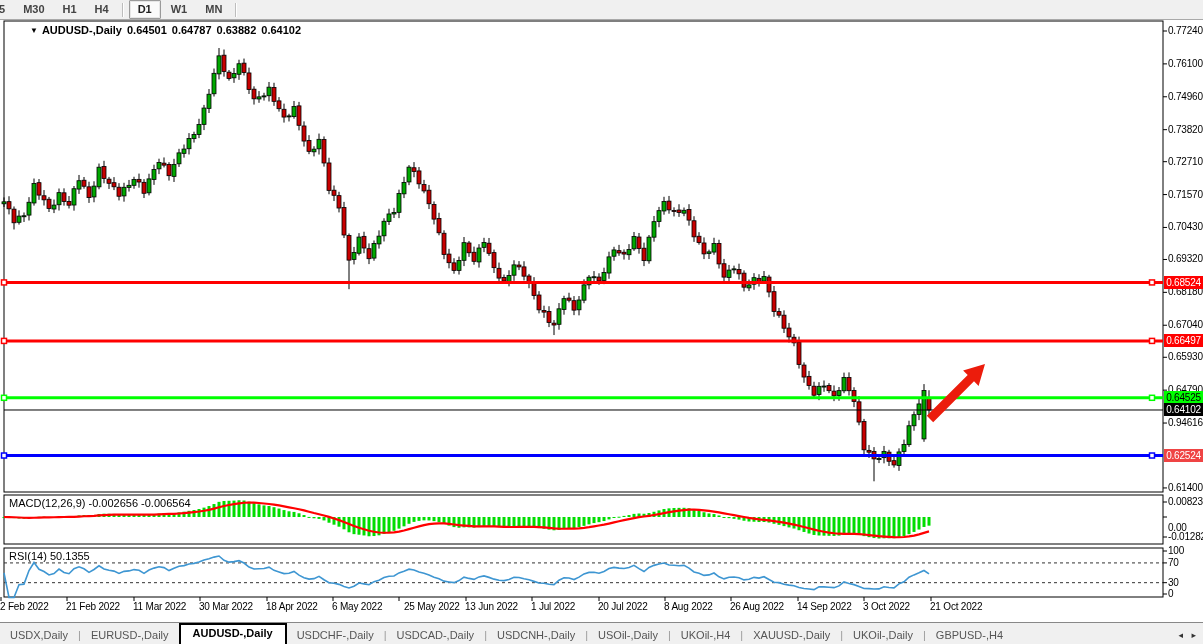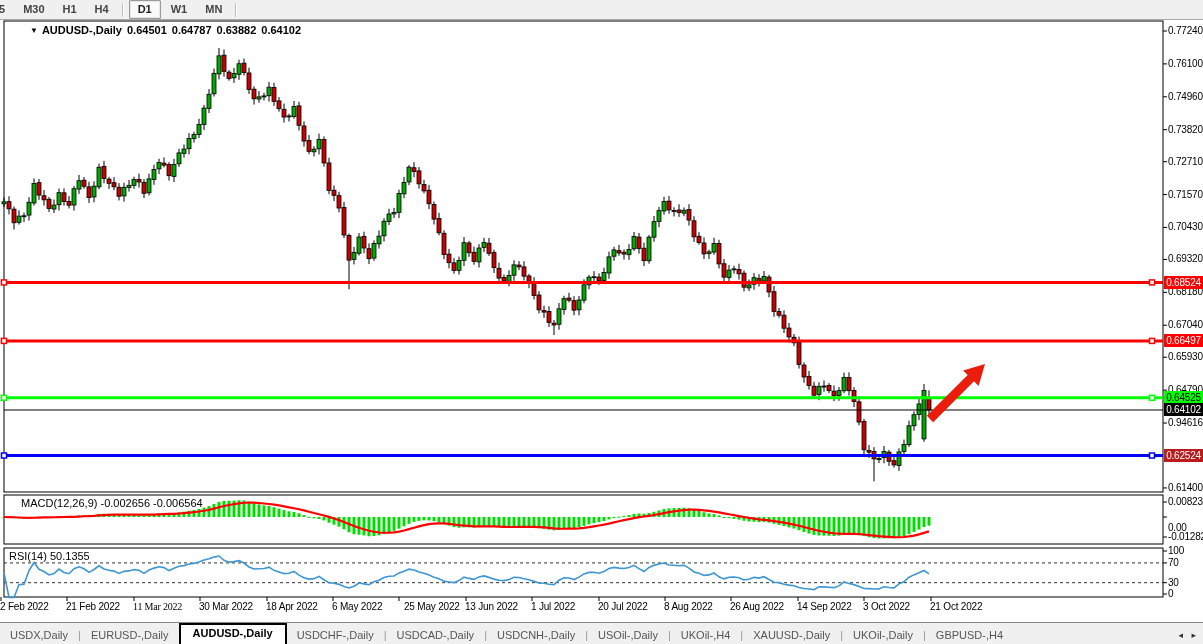--- a/index.html
+++ b/index.html
@@ -12,21 +12,21 @@
   .tfbtn.first{margin-left:-9px;}
   .tfbtn.active{background:#fafafa;border:1px solid #9a9a9a;border-radius:1px;color:#222;
                 box-shadow:inset 0 0 0 1px #e6e6e6;}
   .tbsep{width:1px;height:14px;background:#bdbdbd;margin:0 4px;border-right:1px solid #fff;}
   
   #chartsvg{position:absolute;left:0;top:19px;}
   .lbl{position:absolute;white-space:nowrap;}
   #title{left:10px;top:24px;font-weight:bold;color:#000;margin-left:20px;}
   #title .tri{font-size:8px;vertical-align:1px;margin-right:4px;}
   #title span{margin-right:5px;}
-  #macdlabel{left:21px;top:497px;color:#000;}
+  #macdlabel{left:9px;top:497px;color:#000;}
   #rsilabel{left:9px;top:550px;color:#000;}
   .yaxis-lbl{position:absolute;left:1168px;color:#000;font-size:10px;letter-spacing:-0.2px;}
   .badge{position:absolute;left:1164px;width:39px;height:13px;font-size:10px;letter-spacing:-0.2px;
          text-align:center;line-height:13px;}
   .xaxis-lbl{position:absolute;top:601px;color:#000;font-size:10px;letter-spacing:-0.2px;}
   
   .tabbar{position:absolute;left:0;top:622px;width:1203px;height:22px;background:#f0f0f0;
           border-top:1px solid #888;display:flex;align-items:flex-end;}
   .tab{padding:3px 10px 4px 10px;color:#555;cursor:default;}
   .tab.active{background:#fff;border:2px solid #000;border-bottom:none;font-weight:bold;color:#000;
@@ -705,27 +705,27 @@
       <div class="yaxis-lbl" style="top: 496px;">0.00823</div>
       <div class="yaxis-lbl" style="top: 522px;">0.00</div>
       <div class="yaxis-lbl" style="top: 531px;">-0.01282</div>
       <div class="yaxis-lbl" style="top: 545px;">100</div>
       <div class="yaxis-lbl" style="top: 556.92px;">70</div>
       <div class="yaxis-lbl" style="top: 576.68px;">30</div>
       <div class="yaxis-lbl" style="top: 588px;">0</div>
       <div class="badge" style="top: 275.935px; background: rgb(255, 0, 0); color: rgb(255, 255, 255);">0.68524</div>
       <div class="badge" style="top: 334.409px; background: rgb(255, 0, 0); color: rgb(255, 255, 255);">0.66497</div>
       <div class="badge" style="top: 391.296px; background: rgb(0, 255, 0); color: rgb(0, 0, 0);">0.64525</div>
-      <div class="badge" style="top: 449.02px; background: #b91c1c; color: rgb(255, 255, 255);">0.62524</div>
+      <div class="badge" style="top: 449.02px; background: #ef4444; color: rgb(255, 255, 255);">0.62524</div>
       <div class="badge" style="top: 403.499px; background: rgb(0, 0, 0); color: rgb(255, 255, 255);">0.64102</div>
     </div>
   <div id="xaxis">
       <div class="xaxis-lbl" style="left: 0px;">2 Feb 2022</div>
       <div class="xaxis-lbl" style="left: 66px;">21 Feb 2022</div>
-      <div class="xaxis-lbl" style="left: 133px; font-family: Liberation Serif, serif;">11 Mar 2022</div>
+      <div class="xaxis-lbl" style="left: 133px;">11 Mar 2022</div>
       <div class="xaxis-lbl" style="left: 199px;">30 Mar 2022</div>
       <div class="xaxis-lbl" style="left: 266px;">18 Apr 2022</div>
       <div class="xaxis-lbl" style="left: 332px;">6 May 2022</div>
       <div class="xaxis-lbl" style="left: 404px;">25 May 2022</div>
       <div class="xaxis-lbl" style="left: 465px;">13 Jun 2022</div>
       <div class="xaxis-lbl" style="left: 531px;">1 Jul 2022</div>
       <div class="xaxis-lbl" style="left: 598px;">20 Jul 2022</div>
       <div class="xaxis-lbl" style="left: 664px;">8 Aug 2022</div>
       <div class="xaxis-lbl" style="left: 730px;">26 Aug 2022</div>
       <div class="xaxis-lbl" style="left: 797px;">14 Sep 2022</div>

